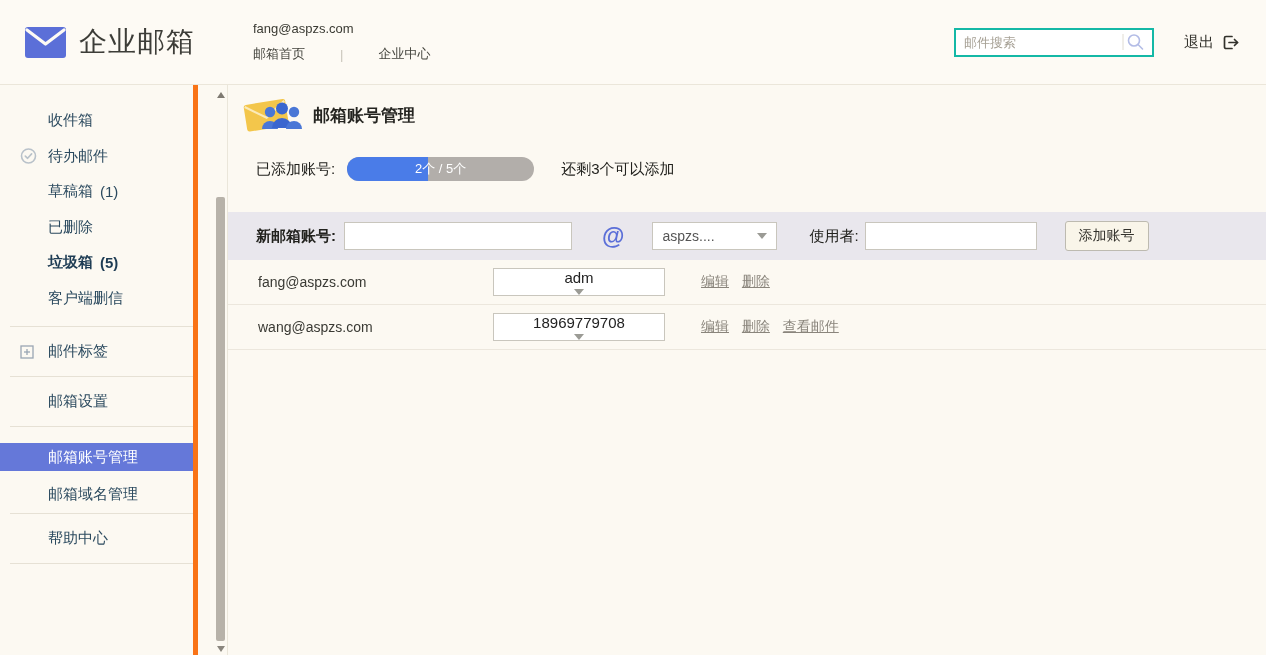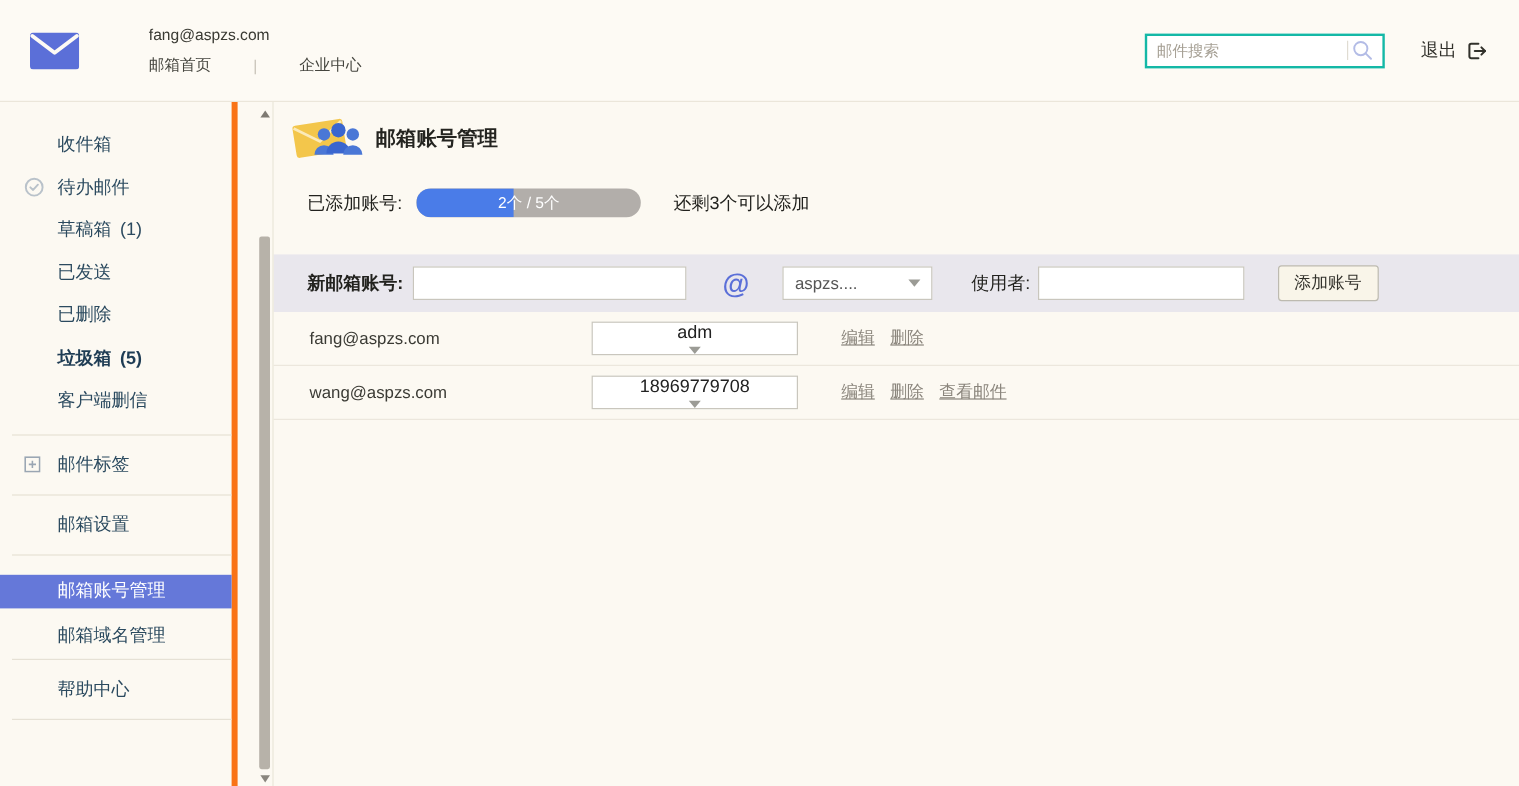--- a/index.html
+++ b/index.html
@@ -105,20 +105,21 @@
 <body>
 
 <div class="header">
   <div class="logo">
     <span style="display:flex;">
       <svg width="41" height="31" viewBox="0 0 41 31">
         <rect x="0" y="0" width="41" height="31" rx="3" fill="#5b6fd8"></rect>
         <path d="M2,3 L20.5,17 L39,3" stroke="#fdfaf4" stroke-width="3.2" fill="none" stroke-linecap="round" stroke-linejoin="round"></path>
       </svg>
     </span>
+    <span class="logo-text">企业邮箱</span>
   </div>
   <div class="account-block">
     <div class="account-email">fang@aspzs.com</div>
     <div class="account-nav">
       <span class="nav-link">邮箱首页</span>
       <span class="nav-sep">|</span>
       <span class="nav-link">企业中心</span>
     </div>
   </div>
   <div class="header-right">
@@ -157,23 +158,20 @@
           <svg width="17" height="17" viewBox="0 0 17 17">
             <circle cx="8.5" cy="8.5" r="7" stroke="#b9c2ca" stroke-width="1.6" fill="none"></circle>
             <polyline points="5.3,8.6 7.6,10.8 11.6,6.4" stroke="#b9c2ca" stroke-width="1.6" fill="none" stroke-linecap="round" stroke-linejoin="round"></polyline>
           </svg>
         </span>
         <span>待办邮件</span>
       </div>
       <div class="side-item">
         <span>草稿箱</span>
         <span class="count">(1)</span>
-      </div>
-      <div class="side-item">
-        <span>已发送</span>
       </div>
       <div class="side-item">
         <span>已删除</span>
       </div>
       <div class="side-item bold">
         <span>垃圾箱</span>
         <span class="count">(5)</span>
       </div>
       <div class="side-item">
         <span>客户端删信</span>

